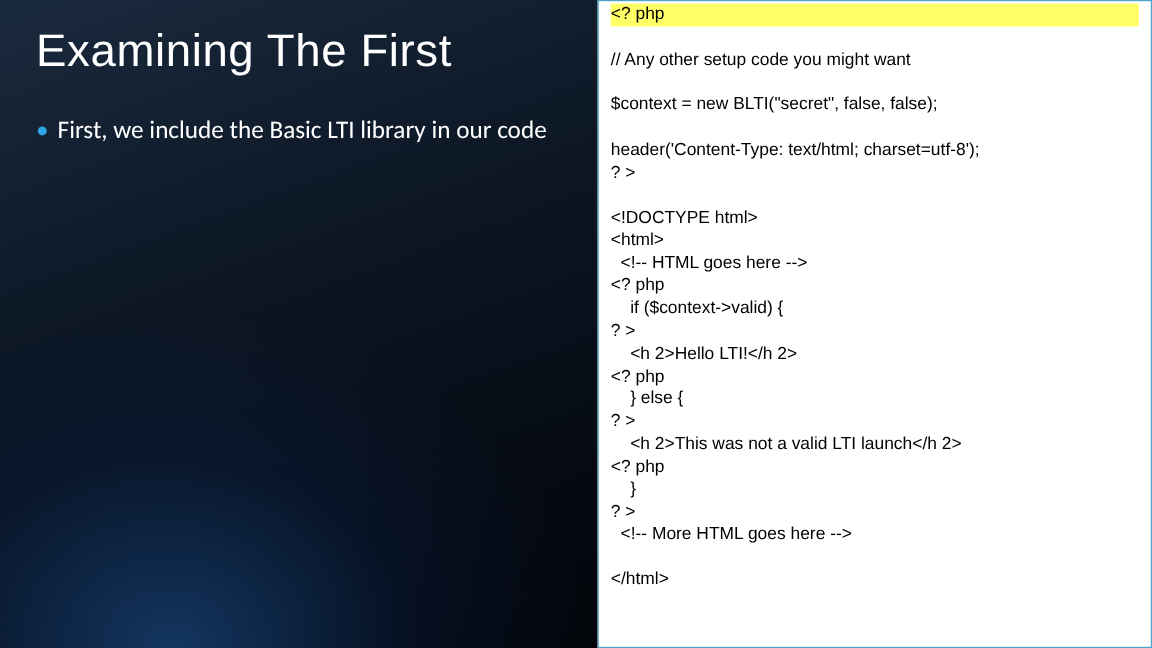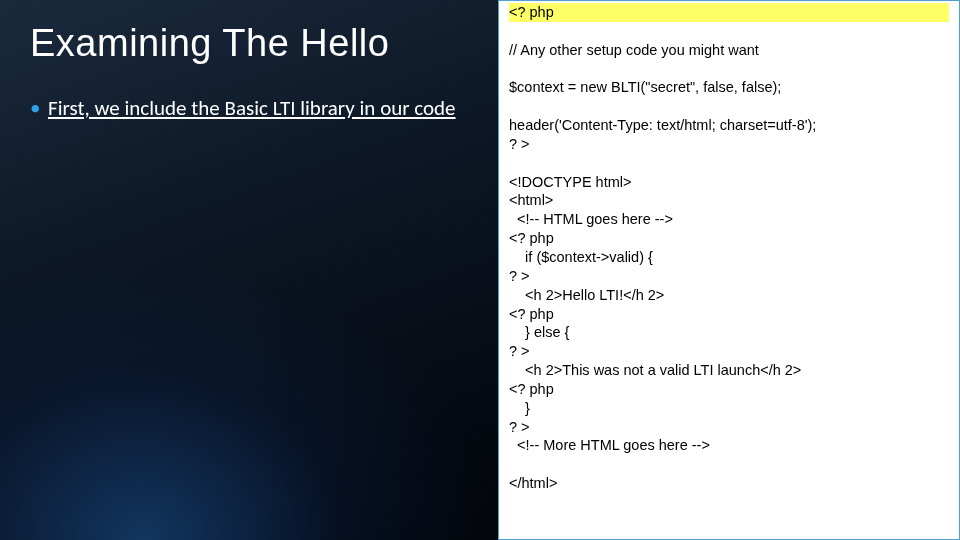--- a/index.html
+++ b/index.html
@@ -23,21 +23,20 @@
     font-family:"Segoe UI Light","Segoe UI",sans-serif;
   }
   .bullets { list-style:none; }
   .bullets li {
     position:relative;
     padding-left:18px;
     font-size:21px;
     line-height:1.28;
     color:#ffffff;
     font-weight:400;
-    text-decoration:underline;
   }
   .bullets li::before {
     content:"•";
     position:absolute; left:0; top:0;
     color:#2ea3e6;
     font-size:21px;
   }
   .right {
     flex:1;
     background:#ffffff;
@@ -53,21 +52,21 @@
   .hl {
     background:#ffff66;
     display:block;
   }
 </style>
 </head>
 <body>
 
 <div class="slide">
   <div class="left">
-    <h1 class="title">Examining The Hello</h1>
+    <h1 class="title">Examining The First</h1>
     <ul class="bullets">
       <li>First, we include the Basic LTI library in our code</li>
     </ul>
   </div>
   <div class="right"><span class="hl">&lt;? php</span><span>
 // Any other setup code you might want
 
 $context = new BLTI("secret", false, false);
 
 header('Content-Type: text/html; charset=utf-8');

